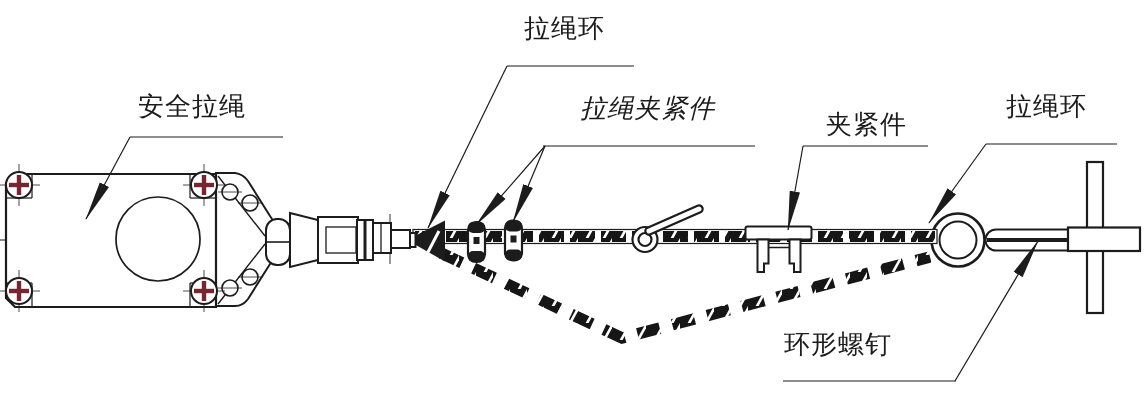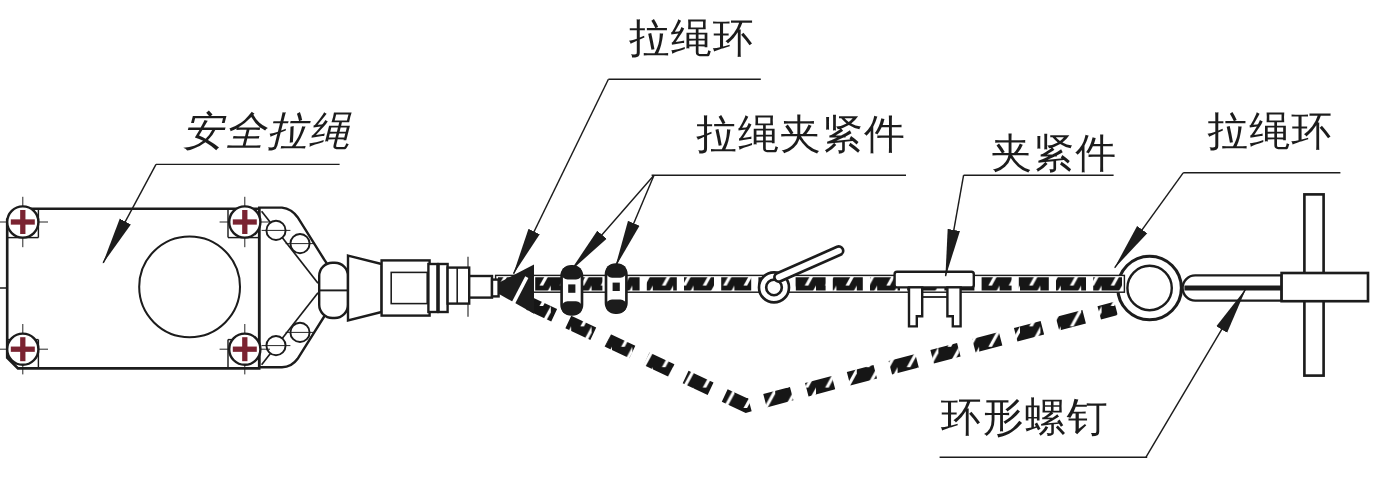--- a/index.html
+++ b/index.html
@@ -7,21 +7,21 @@
     --screw_cross:#7a2331;
     --background:#ffffff;
   }
   html,body{margin:0;padding:0;background:var(--background);}
   .stage{
     position:relative;width:1148px;height:400px;background:var(--background);
     overflow:hidden;font-family:"DejaVu Sans",sans-serif;
   }
   .stage svg{position:absolute;left:0;top:0;}
   .lbl{
-    position:absolute;font-size:34px;line-height:1.1;color:var(--line);
+    position:absolute;font-size:26px;line-height:1.1;color:var(--line);
     letter-spacing:1px;white-space:nowrap;font-family:"DejaVu Sans",sans-serif;
   }
   .ln{stroke:var(--line);fill:none;}
   .lnf{stroke:var(--line);fill:#ffffff;}
   .ink{fill:var(--line);stroke:none;}
   .screw{fill:var(--screw_cross);stroke:none;}
 </style>
 </head>
 <body>
 
@@ -187,19 +187,19 @@
       <line class="ln" x1="130" y1="137" x2="86" y2="219" marker-end="url(#arr)"></line>
       <line class="ln" x1="507" y1="66" x2="428" y2="228" marker-end="url(#arr)"></line>
       <line class="ln" x1="545" y1="146" x2="476" y2="225" marker-end="url(#arr)"></line>
       <line class="ln" x1="545" y1="146" x2="513" y2="222" marker-end="url(#arr)"></line>
       <line class="ln" x1="803" y1="146" x2="788" y2="230" marker-end="url(#arr)"></line>
       <line class="ln" x1="986" y1="144" x2="929" y2="223" marker-end="url(#arr)"></line>
       <line class="ln" x1="955" y1="381" x2="1038" y2="241" marker-end="url(#arr)"></line>
     </g>
   </svg>
 
-  <div class="lbl" style="left:152px;top:92px;font-style:italic;">安全拉绳</div>
+  <div class="lbl" style="left:138px;top:92px;">安全拉绳</div>
   <div class="lbl" style="left:524px;top:14px;">拉绳环</div>
-  <div class="lbl" style="left:580px;top:94px;">拉绳夹紧件</div>
+  <div class="lbl" style="left:580px;top:94px;font-style:italic;">拉绳夹紧件</div>
   <div class="lbl" style="left:826px;top:110px;">夹紧件</div>
   <div class="lbl" style="left:1006px;top:92px;">拉绳环</div>
   <div class="lbl" style="left:784px;top:330px;text-align:right;">环形螺钉</div>
 </div>
 
 </body></html>

